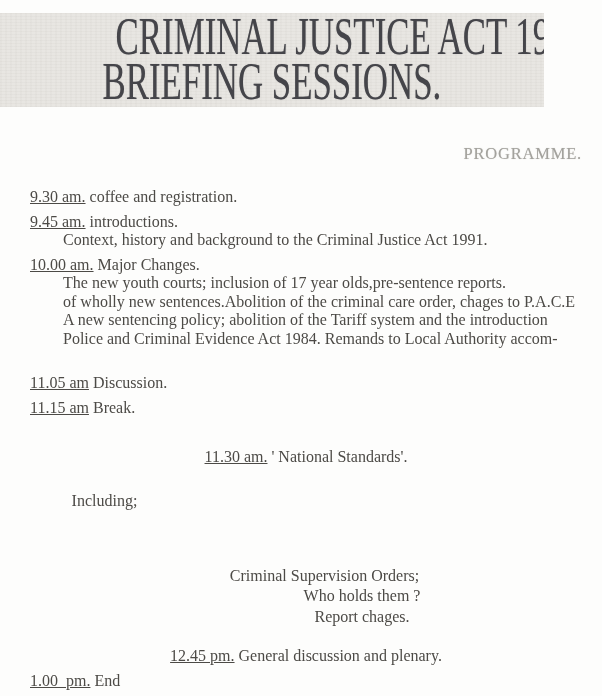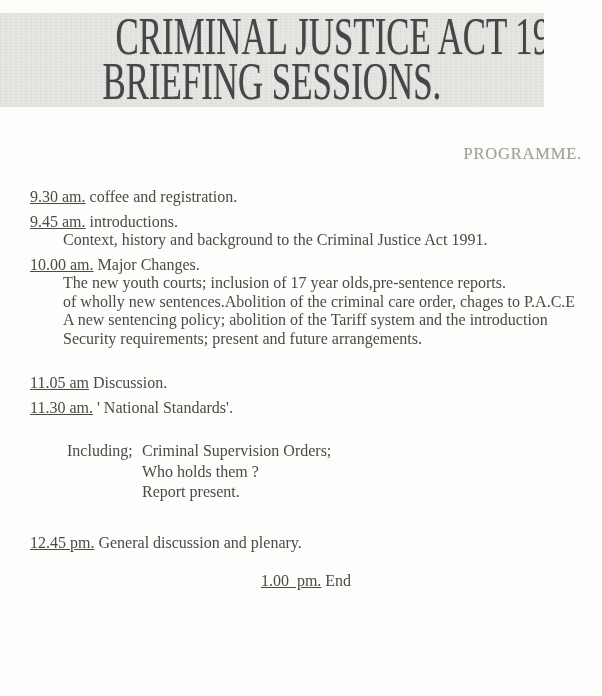--- a/index.html
+++ b/index.html
@@ -59,33 +59,33 @@
   #schedule{
     list-style:none;
   }
   #schedule li{
     font-size:16px;
     line-height:18.5px;
     margin-top:6px;
   }
   #schedule li:nth-child(1){margin-top:24px;}
   #schedule li:nth-child(4){margin-top:26px;}
-  #schedule li:nth-child(6){margin-top:31px;}
+  #schedule li:nth-child(6){margin-top:31px;text-align:center;}
   #schedule li:nth-child(7){margin-top:20px;text-align:center;}
   .entry-line .time{white-space:pre;text-decoration:underline;}
   .detail{
     padding-left:33px;
   }
   
   .sub-block{
     margin-top:24px;
     padding-left:37px;
     line-height:20.5px;
   }
-  .sub-row{display:flex;}
+  .sub-row{display:flex;flex-direction:column;}
   .sub-label{width:75px;flex:0 0 75px;}
   .sub-cont{margin-left:75px;}
 </style>
 </head>
 <body>
 
 <div class="page">
 
   <header class="masthead">
     <div class="title-line">
@@ -104,34 +104,37 @@
         </li>
         <li class="entry">
           <div class="entry-line"><span class="time">9.45 am.</span> <span class="title">introductions.</span></div>
           <div class="detail">Context, history and background to the Criminal Justice Act 1991.</div>
         </li>
         <li class="entry">
           <div class="entry-line"><span class="time">10.00 am.</span> <span class="title">Major Changes.</span></div>
           <div class="detail">The new youth courts; inclusion of 17 year olds,pre-sentence reports.</div>
           <div class="detail">of wholly new sentences.Abolition of the criminal care order, chages to P.A.C.E</div>
           <div class="detail">A new sentencing policy; abolition of the Tariff system and the introduction</div>
-          <div class="detail">Security requirements; present and future arrangements.</div>
+          <div class="detail">Police and Criminal Evidence Act 1984. Remands to Local Authority accom-</div>
         </li>
         <li class="entry">
           <div class="entry-line"><span class="time">11.05 am</span> <span class="title">Discussion.</span></div>
+        </li>
+        <li class="entry">
+          <div class="entry-line"><span class="time">11.15 am</span> <span class="title">Break.</span></div>
         </li>
         <li class="entry">
           <div class="entry-line"><span class="time">11.30 am.</span> <span class="title">' National Standards'.</span></div>
           <div class="sub-block">
             <div class="sub-row">
               <span class="sub-label">Including;</span>
               <span class="sub-item">Criminal Supervision Orders;</span>
             </div>
             <div class="sub-item sub-cont">Who holds them ?</div>
-            <div class="sub-item sub-cont">Report present.</div>
+            <div class="sub-item sub-cont">Report chages.</div>
           </div>
         </li>
         <li class="entry">
           <div class="entry-line"><span class="time">12.45 pm.</span> <span class="title">General discussion and plenary.</span></div>
         </li>
         <li class="entry">
           <div class="entry-line"><span class="time">1.00  pm.</span> <span class="title">End</span></div>
         </li>
       </ol>
   </main>

